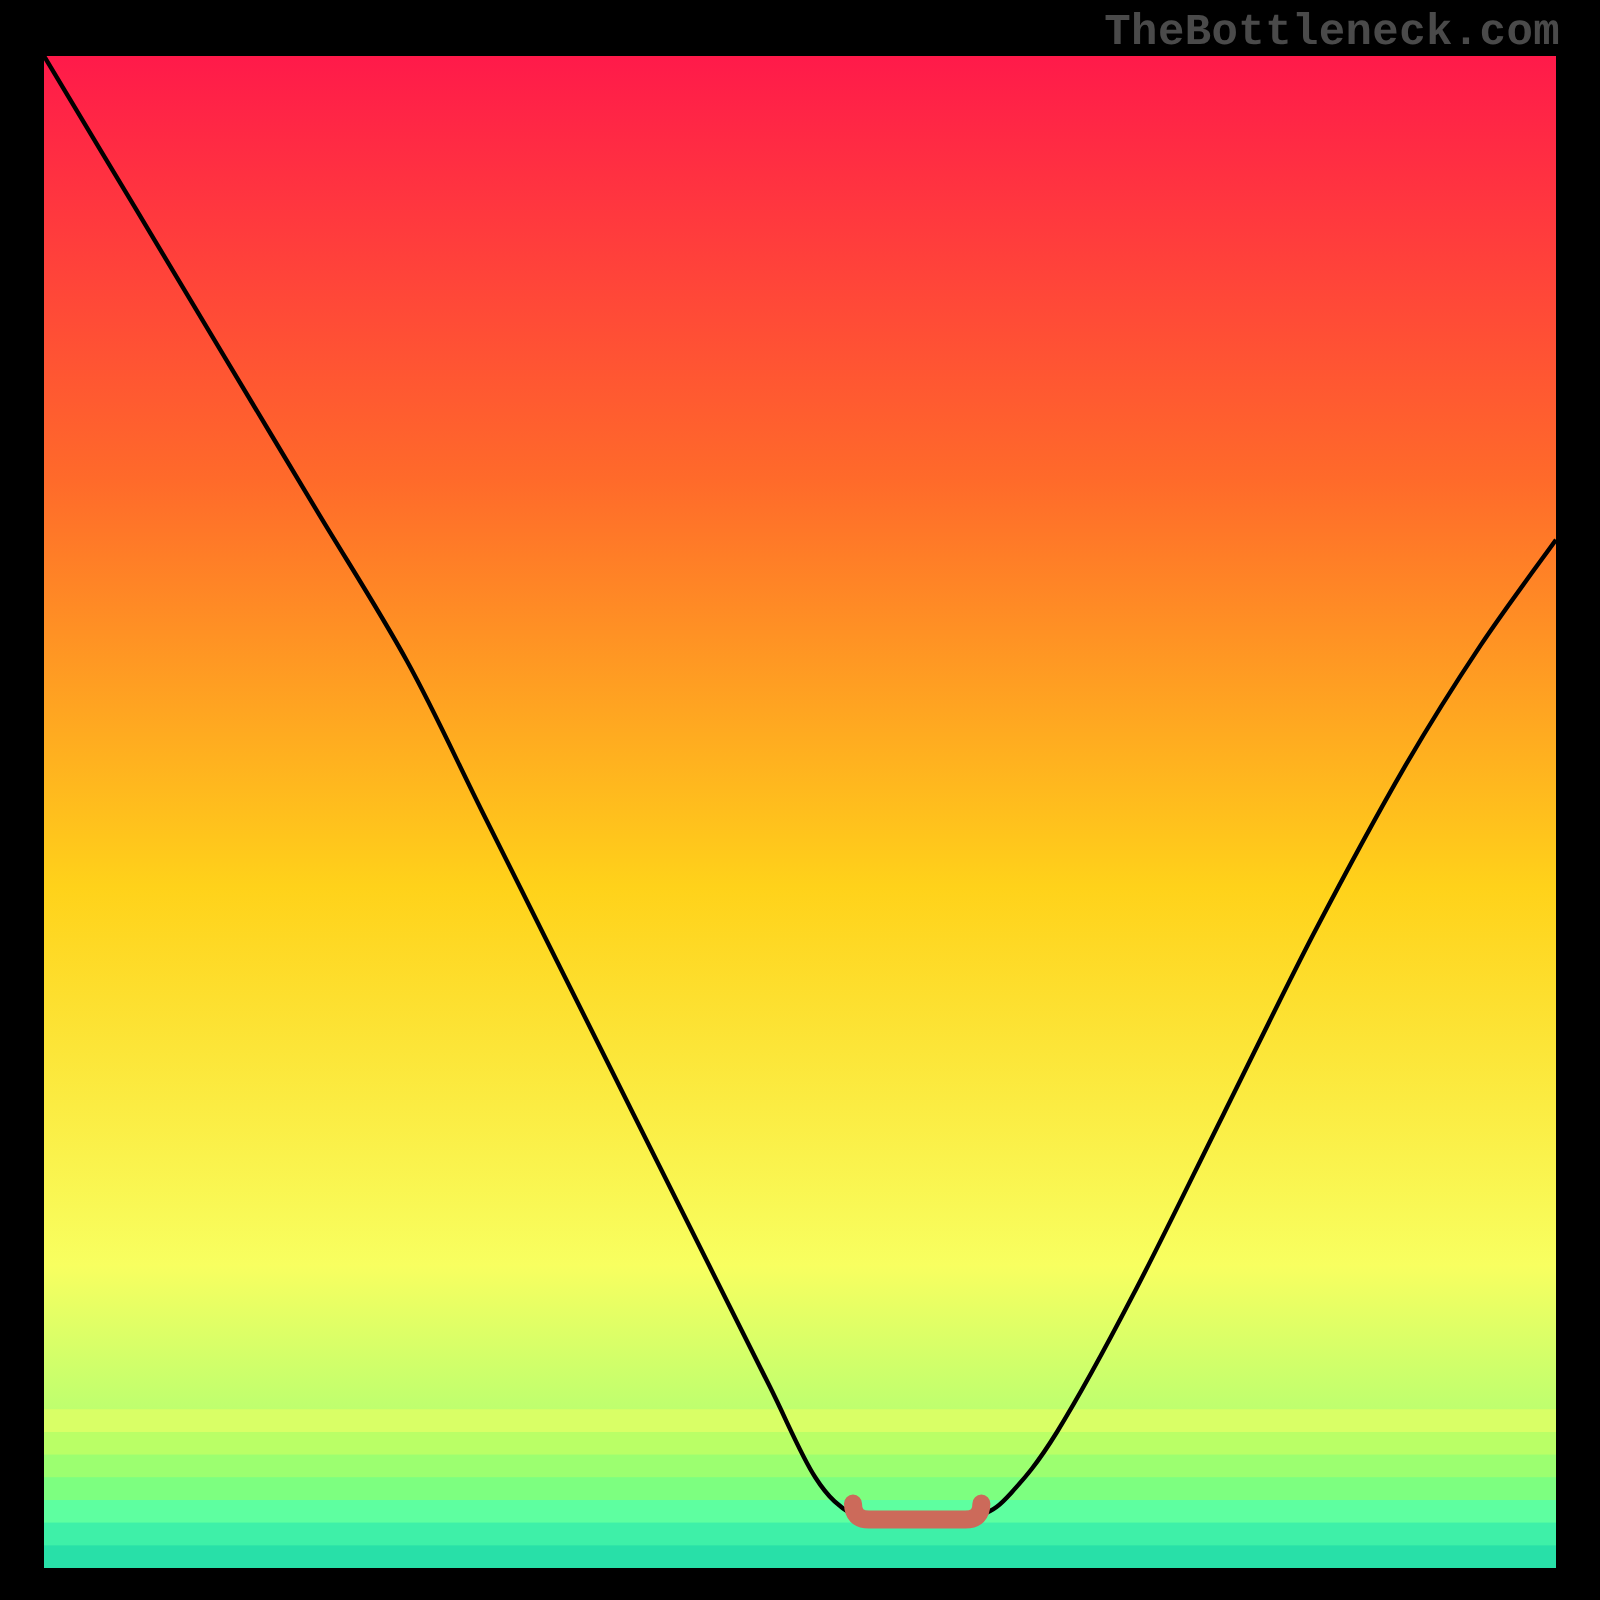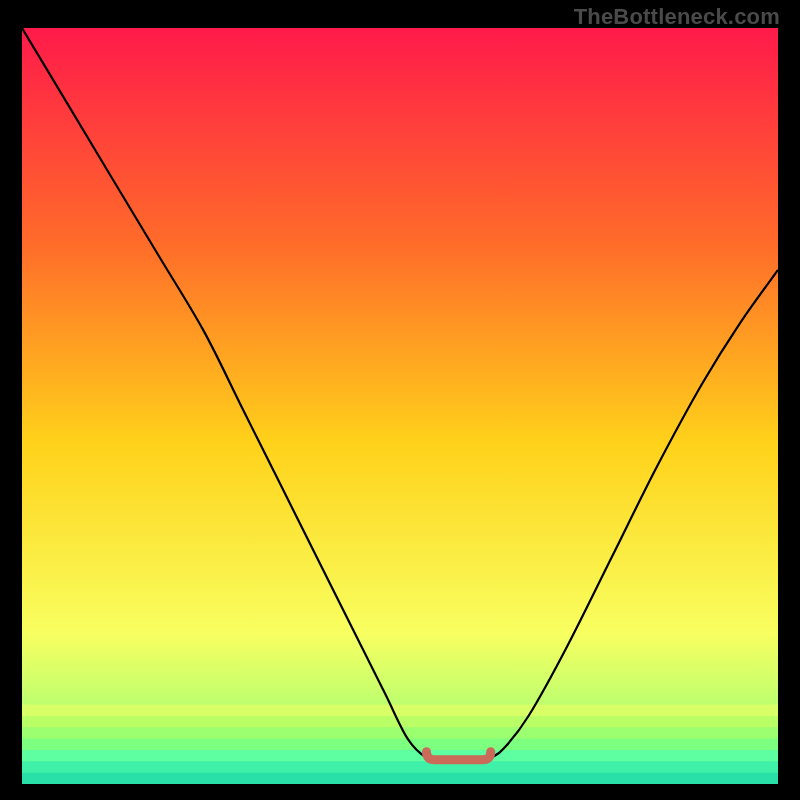--- a/index.html
+++ b/index.html
@@ -9,20 +9,21 @@
     height: 800px;
     background: #000;
     overflow: hidden;
     font-family: Arial, Helvetica, sans-serif;
   }
   .frame {
     position: relative;
     width: 800px;
     height: 800px;
     background: #000;
+    font-family: Liberation Mono, monospace;
   }
   .watermark {
     position: absolute;
     top: 4px;
     right: 20px;
     color: #4a4a4a;
     font-size: 22px;
     font-weight: 600;
     letter-spacing: 0.2px;
     z-index: 5;

